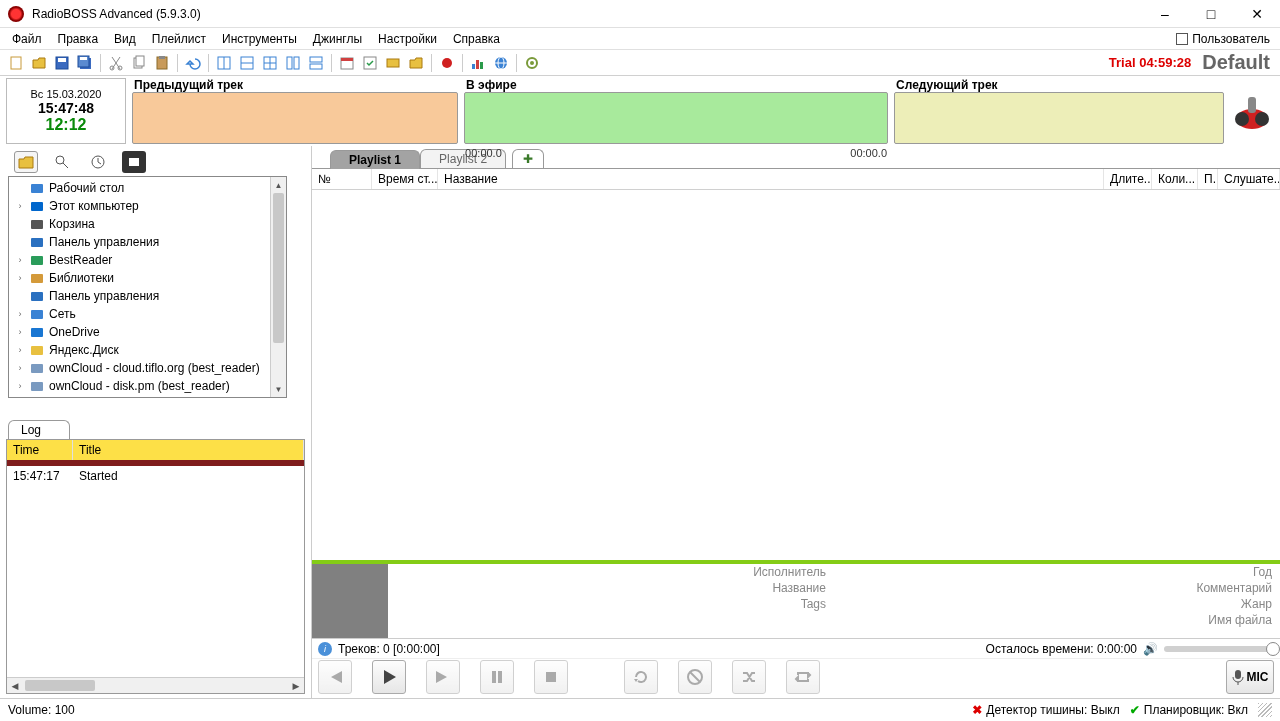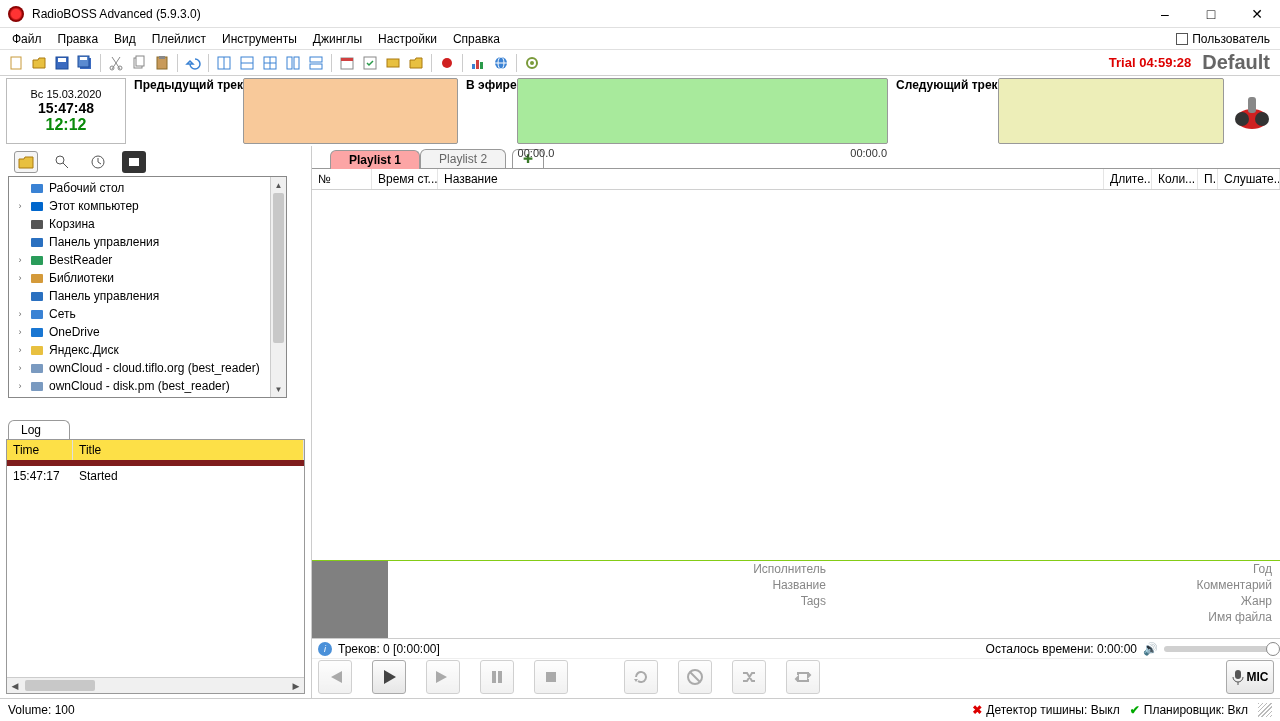--- a/index.html
+++ b/index.html
@@ -24,21 +24,21 @@
 .tb-sep { width:1px; height:18px; background:#ccc; margin:0 2px; }
 .toolbar .trial { margin-left:auto; color:#d00; font-weight:bold; font-size:13px; }
 .toolbar .profile { font-size:20px; font-weight:bold; color:#666; margin-left:8px; margin-right:4px; }
 
 
 .tracks-row { display:flex; height:70px; padding:2px 6px 2px 6px; gap:6px; }
 .clock-box { width:120px; display:flex; flex-direction:column; align-items:center; justify-content:center; border:1px solid #bbb; }
 .clock-date { font-size:11px; }
 .clock-time { font-size:14px; font-weight:bold; }
 .clock-dur { font-size:16px; font-weight:bold; color:#0a8a0a; }
-.track-group { flex:1; display:flex; flex-direction:row; }
+.track-group { flex:1; display:flex; flex-direction:column; }
 .track-group.next { flex:0 0 330px; }
 .track-label { font-weight:bold; font-size:12px; padding-left:2px; }
 .track-box { flex:1; border:1px solid #999; border-radius:2px; position:relative; }
 .track-box.prev { background:#f8c99a; }
 .track-box.onair { background:#a8ea9c; }
 .track-box.next { background:#edeeb8; }
 .time-left { font-size:11px; color:#333; position:absolute; bottom:-16px; left:0;}
 .time-right{ font-size:11px; color:#333; position:absolute; bottom:-16px; right:0;}
 .radio-icon { width:44px; height:44px; align-self:center; }
 
@@ -75,32 +75,32 @@
 .log-col-time { width:66px; }
 .log-col-title { flex:1; }
 .log-hscroll { height:16px; background:#f0f0f0; border-top:1px solid #ccc; position:relative;}
 .log-hscroll .arrow-l,.log-hscroll .arrow-r{position:absolute;top:0;bottom:0;width:16px;display:flex;align-items:center;justify-content:center;font-size:9px;color:#555;}
 .arrow-l{left:0}.arrow-r{right:0}
 .log-hscroll .thumb{position:absolute;left:18px;top:2px;bottom:2px;width:70px;background:#c8c8c8;border-radius:2px;}
 
 
 .pl-tabs { display:flex; align-items:flex-end; height:22px; padding-left:18px; gap:0; }
 .pl-tab { border:1px solid #999; border-bottom:none; border-radius:6px 6px 0 0; padding:2px 18px; background:#f3f3f3; color:#666; }
-.pl-tab.active { background:#fca5a5; color:#000; font-weight:bold; position:relative; top:1px;}
+.pl-tab.active { background:#a3a3a3; color:#000; font-weight:bold; position:relative; top:1px;}
 .pl-add { border:1px solid #999; border-bottom:none; border-radius:6px 6px 0 0; padding:2px 10px; margin-left:6px; color:#3a7a2a;}
 
 
 .pl-grid { flex:1; border-top:1px solid #999; display:flex; flex-direction:column; }
 .pl-head { display:flex; border-bottom:1px solid #d0d0d0; background:#fff; }
 .pl-head div { padding:3px 6px; border-right:1px solid #e5e5e5; white-space:nowrap; overflow:hidden; }
 .col-num{width:60px}.col-start{width:66px}.col-name{flex:1}.col-dur{width:48px}.col-cnt{width:46px}.col-p{width:20px}.col-lst{width:62px}
 .pl-empty { flex:1; }
 
 
-.info-panel { display:flex; border-top:1px solid #84cc16; height:78px; }
+.info-panel { display:flex; border-top:4px solid #84cc16; height:78px; }
 .album-art { width:76px; background:#808080; }
 .info-cols { flex:1; display:grid; grid-template-columns:1fr 1fr; }
 .info-col { display:flex; flex-direction:column; }
 .info-row { display:flex; padding:1px 8px; }
 .info-label { color:#888; text-align:right; flex:1; }
 
 
 .status-row { display:flex; align-items:center; height:20px; border-top:1px solid #ccc; padding:0 6px; gap:6px;}
 .status-icon { width:14px;height:14px;border-radius:50%;background:#4a90d9;color:#fff;display:flex;align-items:center;justify-content:center;font-size:9px;font-style:italic;}
 .status-row .spacer{flex:1}

